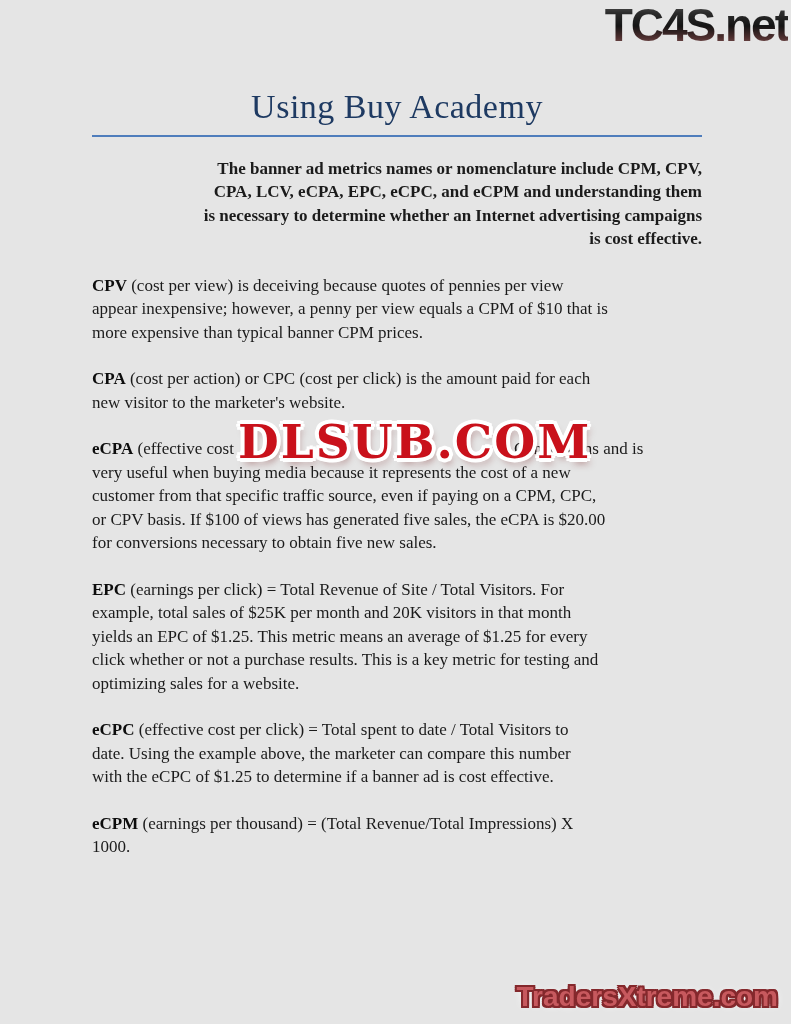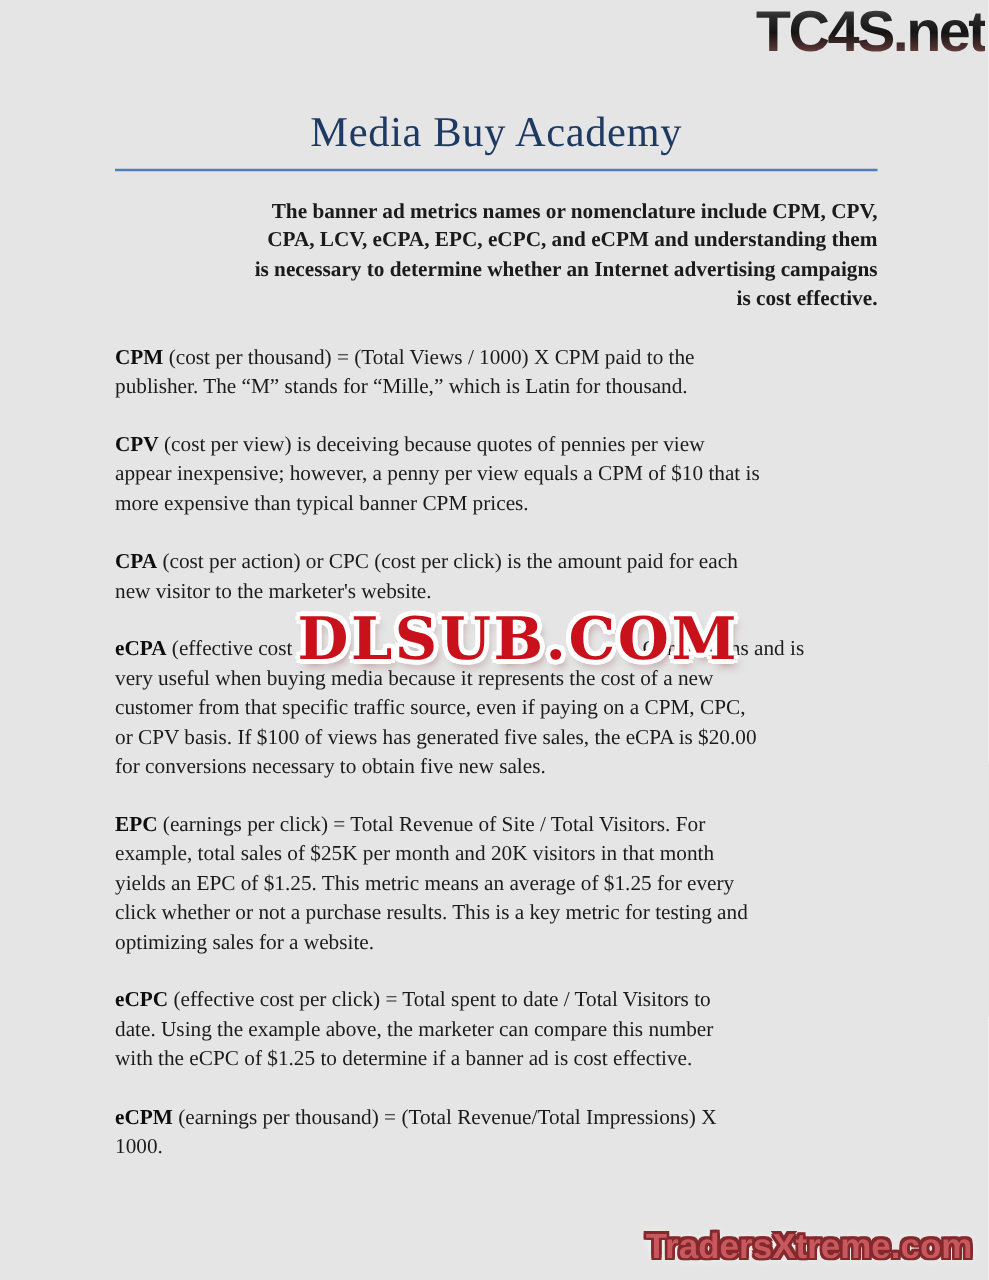--- a/index.html
+++ b/index.html
@@ -108,32 +108,30 @@
   }
 </style>
 </head>
 <body>
 
 <div class="page">
 
   <div class="tc4s-logo">TC4S.net</div>
 
   <div class="column">
-    <h1 class="doc-title">Media Buy Academy</h1>
+    <h1 class="doc-title">Using Buy Academy</h1>
     <hr class="title-rule">
 
     <div class="content">
 
       <p class="intro">The banner ad metrics names or nomenclature include CPM, CPV,
 CPA, LCV, eCPA, EPC, eCPC, and eCPM and understanding them
 is necessary to determine whether an Internet advertising campaigns
 is cost effective.</p>
 
-      <p><span class="term">CPM</span><span class="metric-text"> (cost per thousand) = (Total Views / 1000) X CPM paid to the
-publisher. The “M” stands for “Mille,” which is Latin for thousand.</span></p>
 
       <p><span class="term">CPV</span><span class="metric-text"> (cost per view) is deceiving because quotes of pennies per view
 appear inexpensive; however, a penny per view equals a CPM of $10 that is
 more expensive than typical banner CPM prices.</span></p>
 
       <p><span class="term">CPA</span><span class="metric-text"> (cost per action) or CPC (cost per click) is the amount paid for each
 new visitor to the marketer's website.</span></p>
 
       <p class="ecpa-para"><span class="term">eCPA</span><span class="metric-text"> (effective cost</span><span class="wm-gap"></span><span class="metric-text">Conversions and is
 very useful when buying media because it represents the cost of a new

